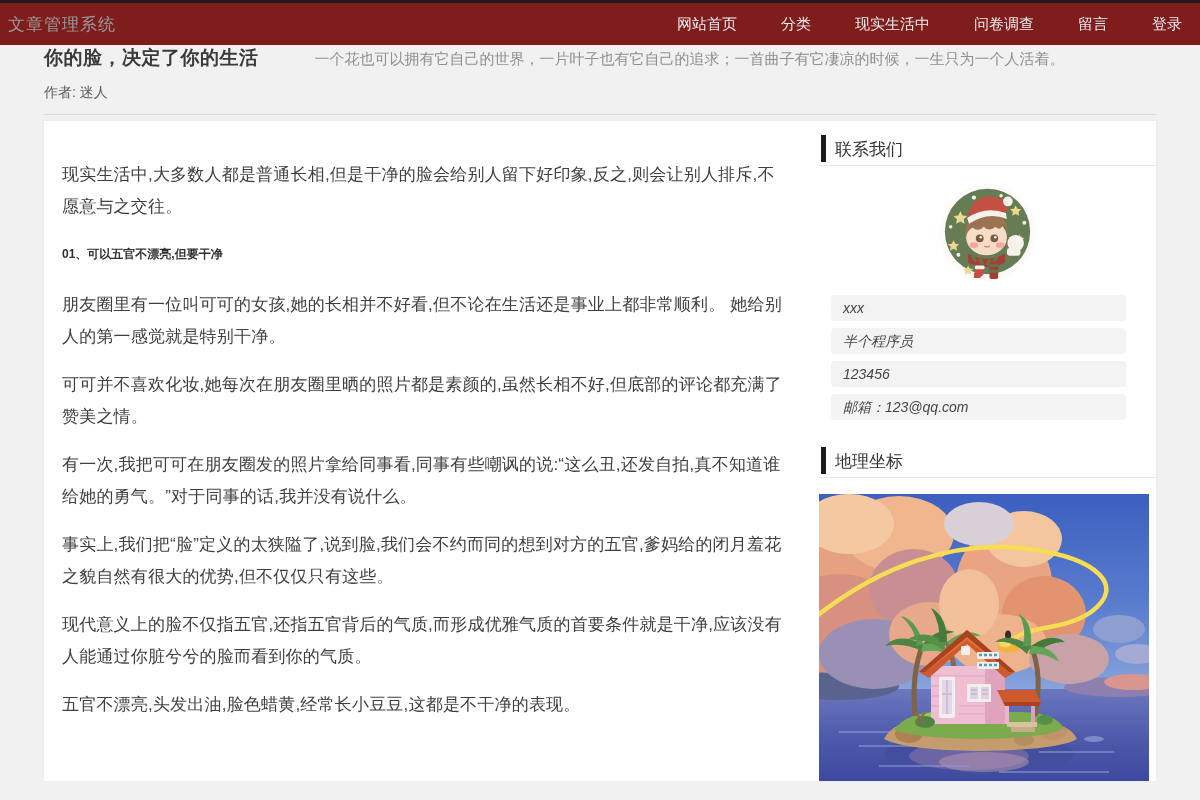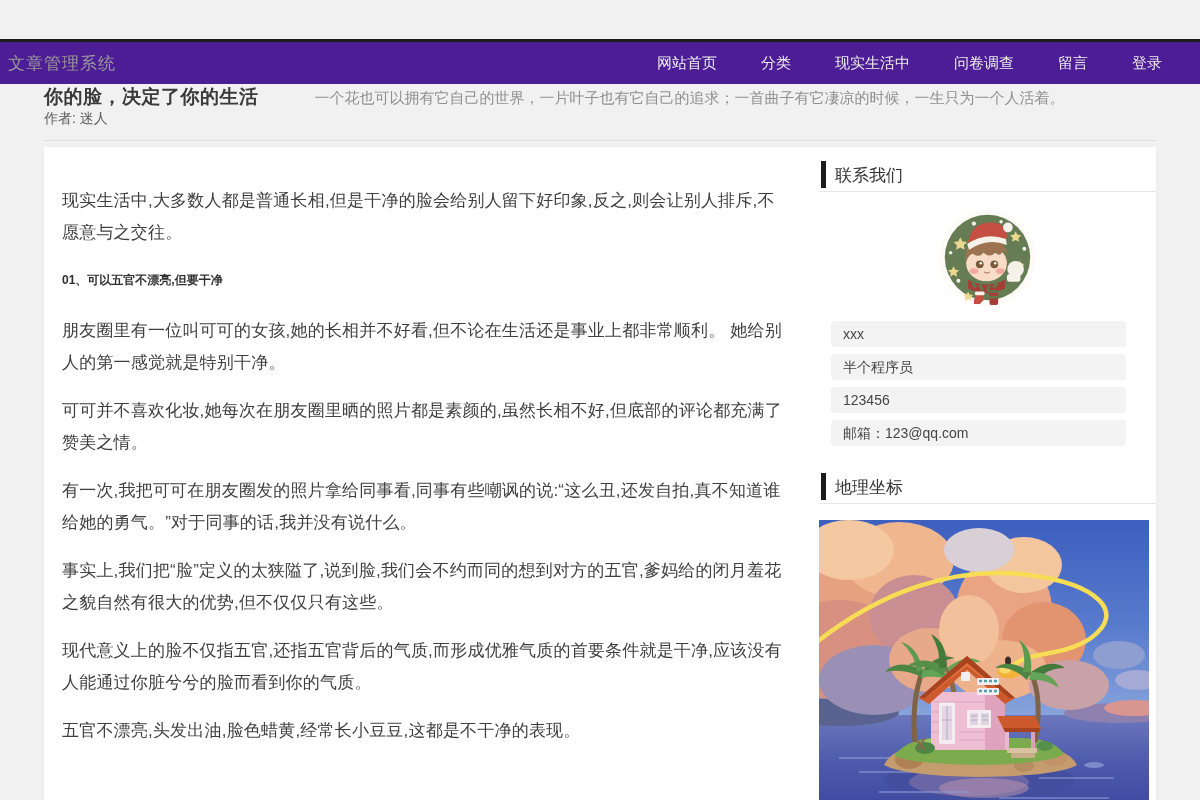--- a/index.html
+++ b/index.html
@@ -6,26 +6,25 @@
   html, body { width: 1200px; height: 800px; overflow: hidden; }
   body {
     font-family: "Liberation Sans", "DejaVu Sans", sans-serif;
     background: #f1f1f2;
     color: #333;
   }
 
   
   .navbar {
     height: 45px;
-    background: #4c1d95;
+    background: #7f1d1d;
     border-top: 3px solid #1c1c1c;
     display: flex;
     align-items: center;
-    padding: 0 38px 0 8px;
-    margin-top: 39px;
+    padding: 0 18px 0 8px;
   }
   .brand {
     color: #9a9a9a;
     font-size: 17px;
     letter-spacing: 1px;
     flex: 0 0 auto;
   }
   .nav-menu {
     margin-left: auto;
     display: flex;
@@ -55,20 +54,21 @@
   }
   .article-subtitle {
     flex: 1;
     margin-left: 56px;
     font-size: 15px;
     color: #8f8f8f;
     white-space: nowrap;
     overflow: hidden;
   }
   .author-line {
+    margin-top: 13px;
     font-size: 14px;
     color: #5e5e5e;
   }
   .header-divider {
     margin-top: 12px;
     border: none;
     border-top: 1px solid #dcdcdc;
     height: 0;
   }
 
@@ -131,20 +131,21 @@
   .avatar-wrap svg { display: block; width: 100%; height: 100%; }
   .contact-fields { list-style: none; margin-top: 14px; }
   .contact-field {
     background: #f3f3f3;
     border-radius: 4px;
     margin: 0 30px 7px 12px;
     padding: 5px 12px;
     font-size: 14px;
     color: #454545;
     line-height: 16px;
+    font-style: italic;
   }
   .geo-section { margin-top: 27px; }
   .geo-image {
     display: block;
     width: 330px;
     height: 293px;
     margin-top: 16px;
   }
 </style>
 </head>

